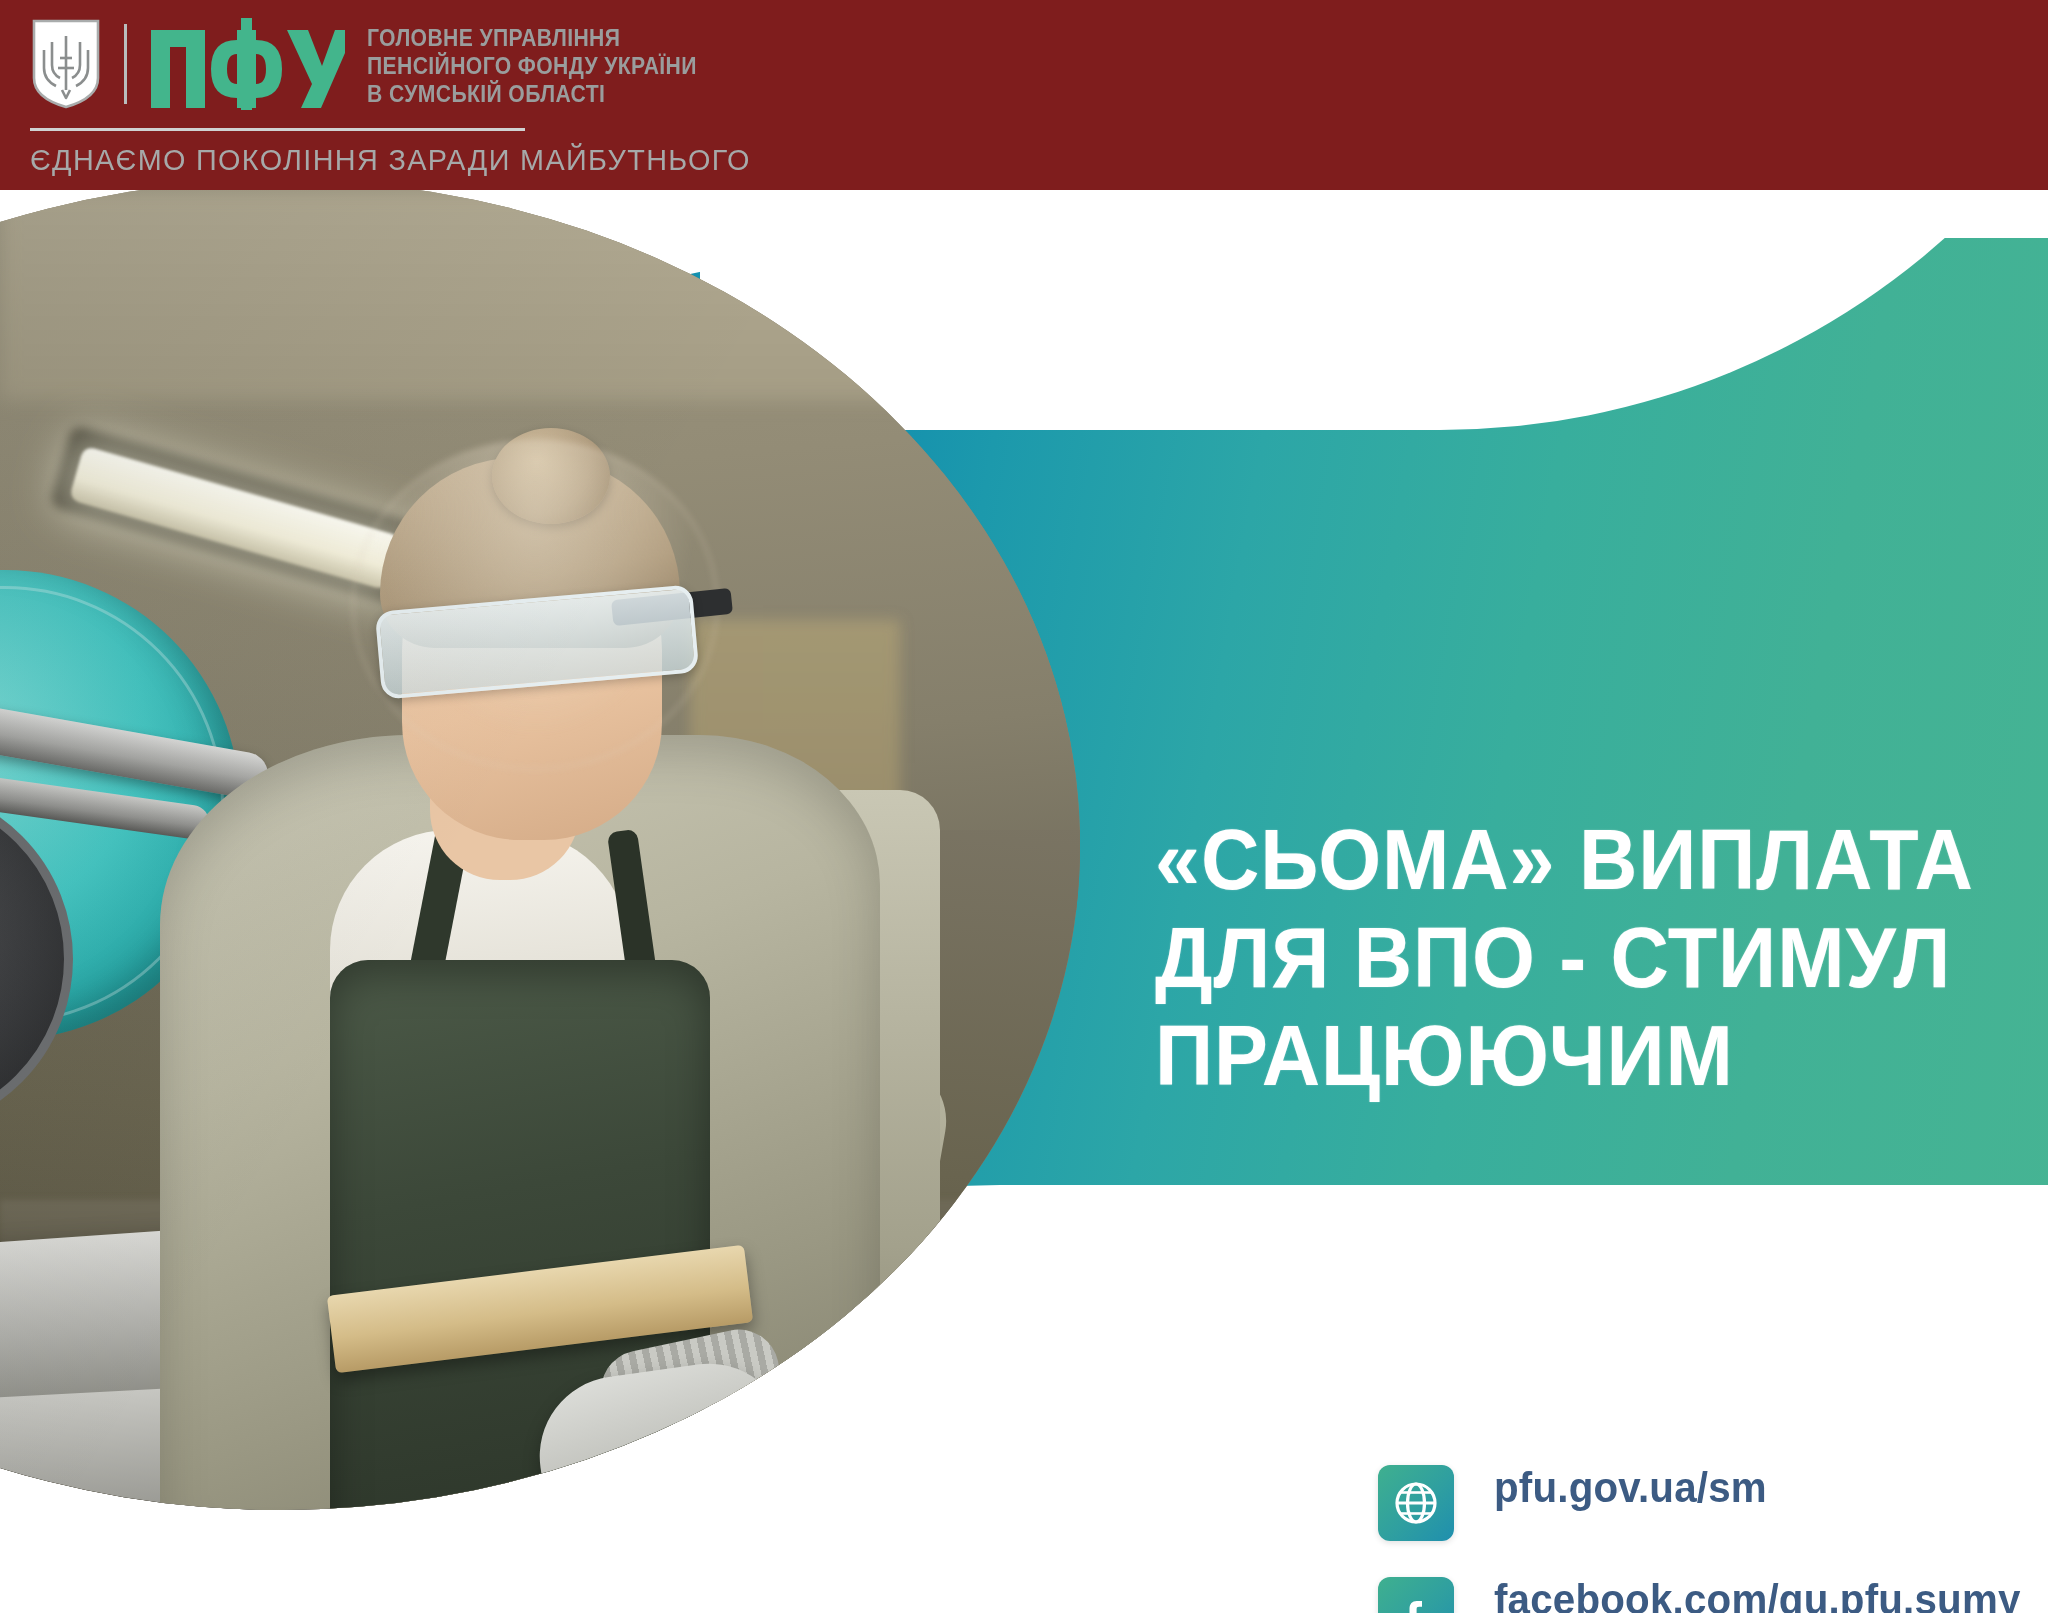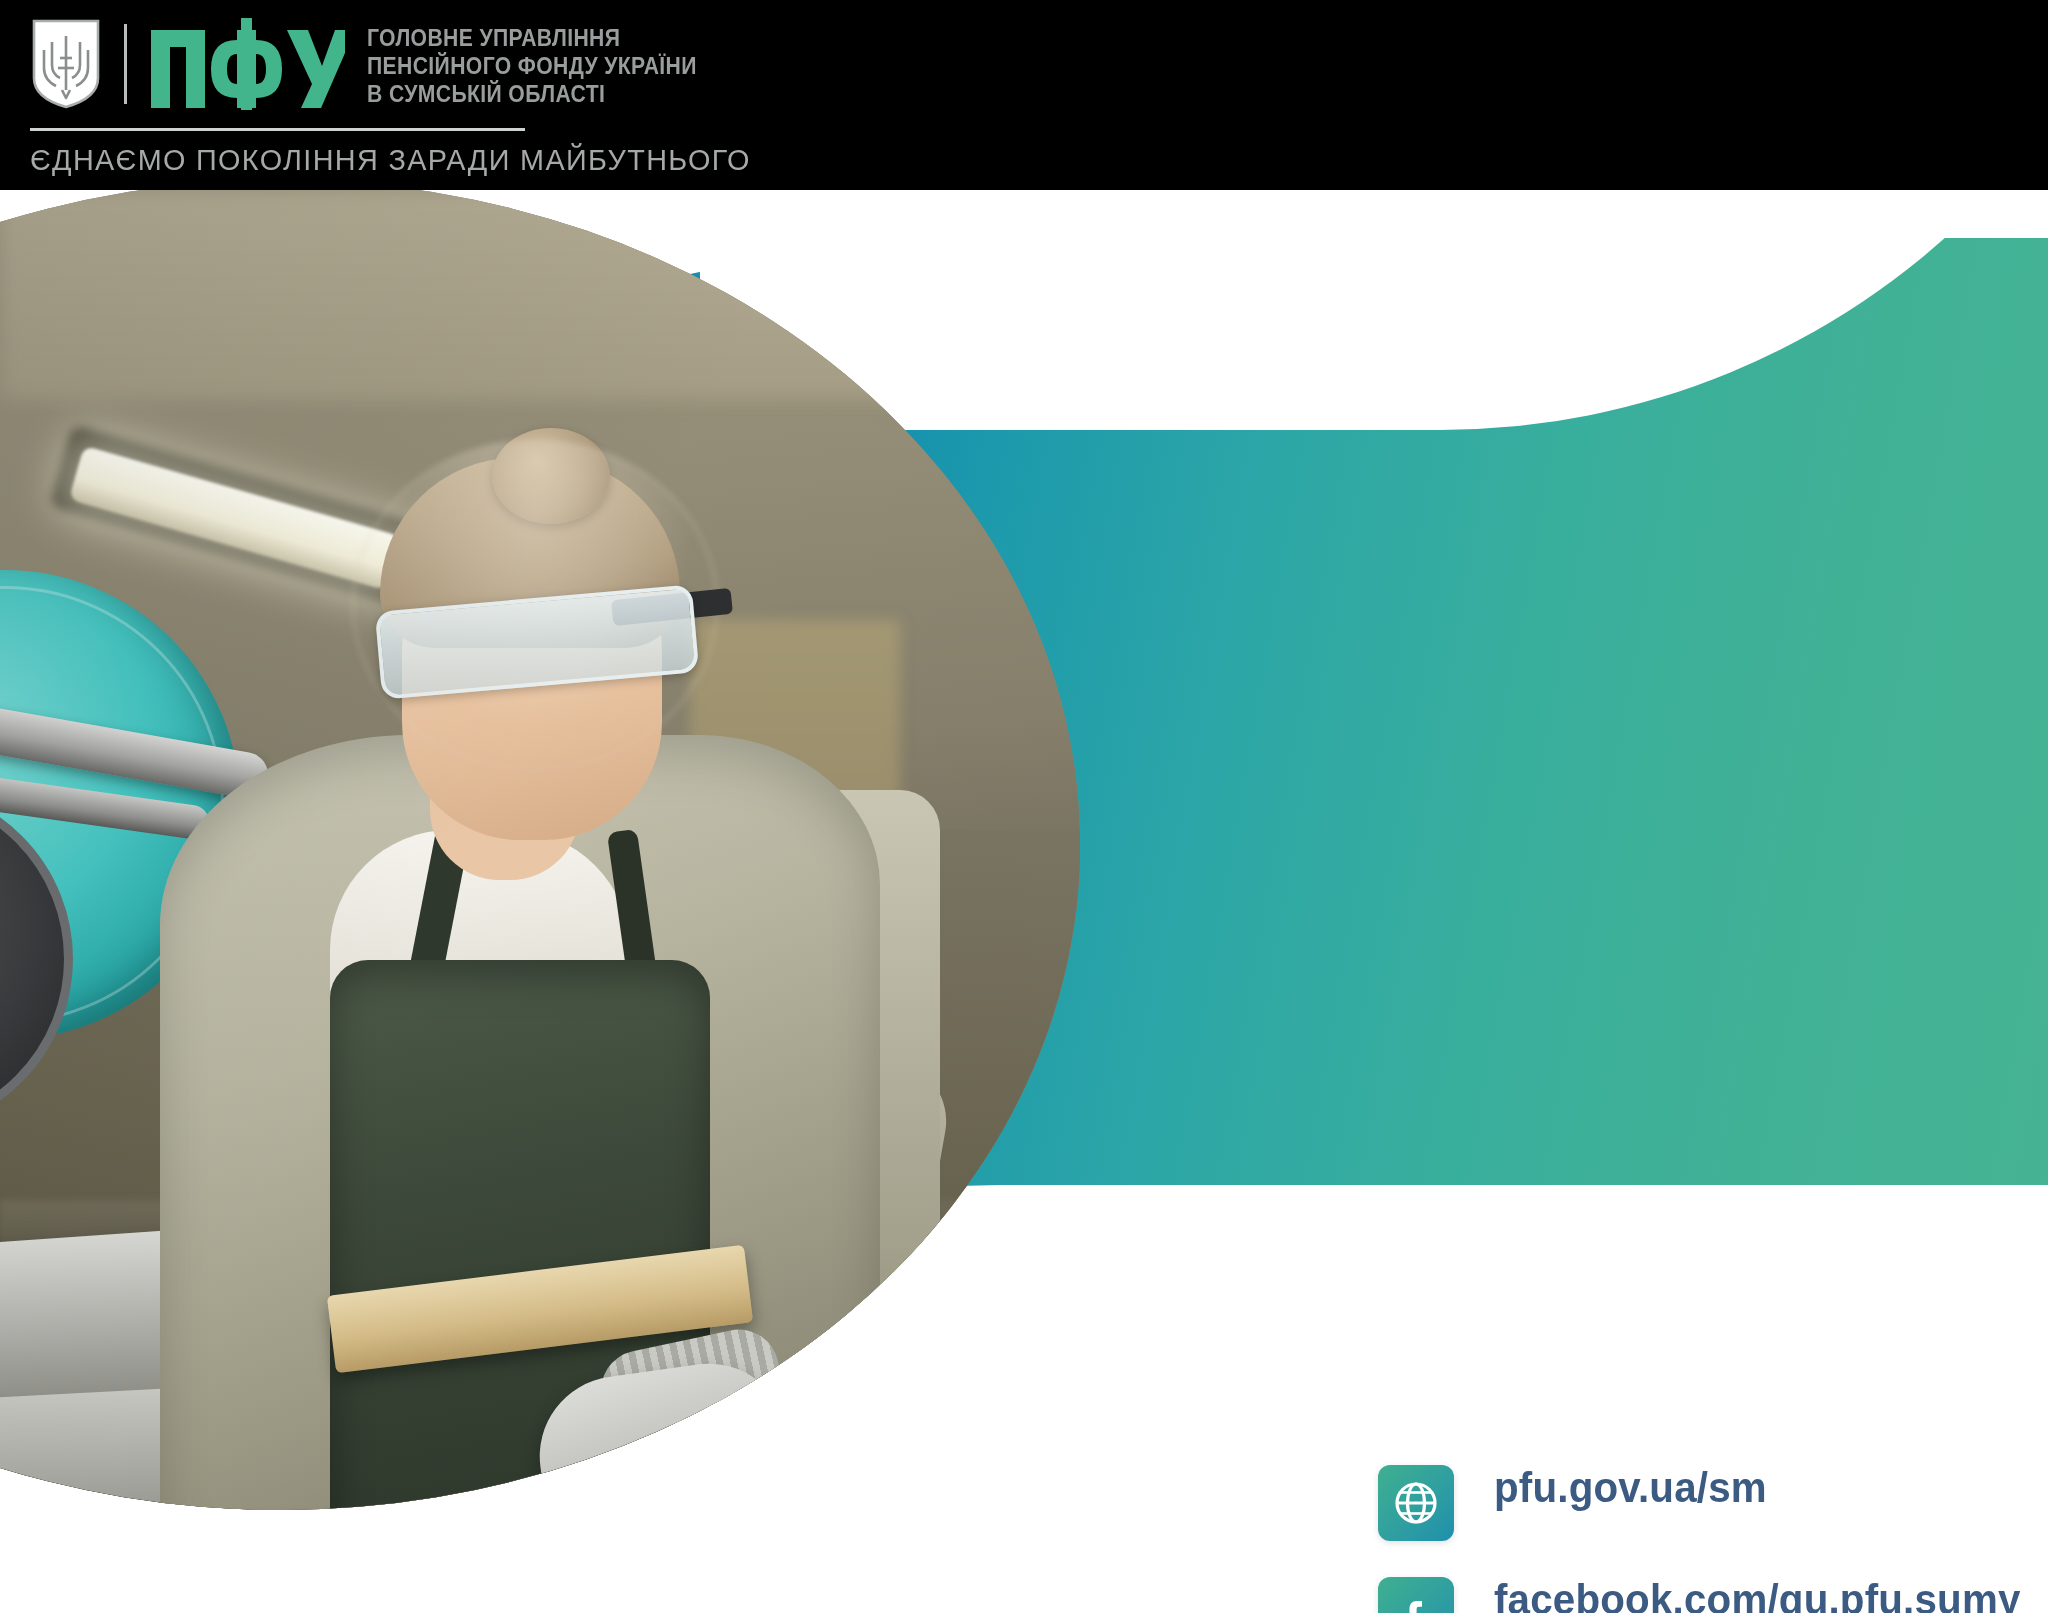--- a/index.html
+++ b/index.html
@@ -14,21 +14,21 @@
     overflow:hidden;
     background:#ffffff;
   }
 
   
   .header{
     position:absolute;
     left:0; top:0;
     width:2048px;
     height:190px;
-    background:#000000;
+    background:#7f1d1d;
     z-index:40;
   }
   .header-inner{
     position:absolute;
     left:30px; top:18px;
     display:flex;
     align-items:flex-start;
   }
   .trident-box{
     width:72px;
@@ -601,20 +601,25 @@
         <div class="p-hair-wisp"></div>
         <div class="p-goggles-band"></div>
         <div class="p-goggles"></div>
         <div class="wood"></div>
         <div class="p-glove-cuff"></div>
         <div class="p-glove"></div>
         <div class="photo-grade"></div>
       </div>
     </div>
 
+    <div class="title-block">
+      <div class="title-line">«СЬОМА» ВИПЛАТА</div>
+      <div class="title-line">ДЛЯ ВПО - СТИМУЛ</div>
+      <div class="title-line">ПРАЦЮЮЧИМ</div>
+    </div>
 
     <div class="contacts">
 
       <div class="crow">
         <span class="cicon">
           <svg width="48" height="48" viewBox="0 0 48 48">
             <circle cx="24" cy="24" r="19" fill="none" stroke="#ffffff" stroke-width="3.2"></circle>
             <ellipse cx="24" cy="24" rx="8.5" ry="19" fill="none" stroke="#ffffff" stroke-width="3.2"></ellipse>
             <line x1="5" y1="24" x2="43" y2="24" stroke="#ffffff" stroke-width="3.2"></line>
             <path d="M8.5 13.5 H39.5" stroke="#ffffff" stroke-width="2.6" fill="none"></path>

